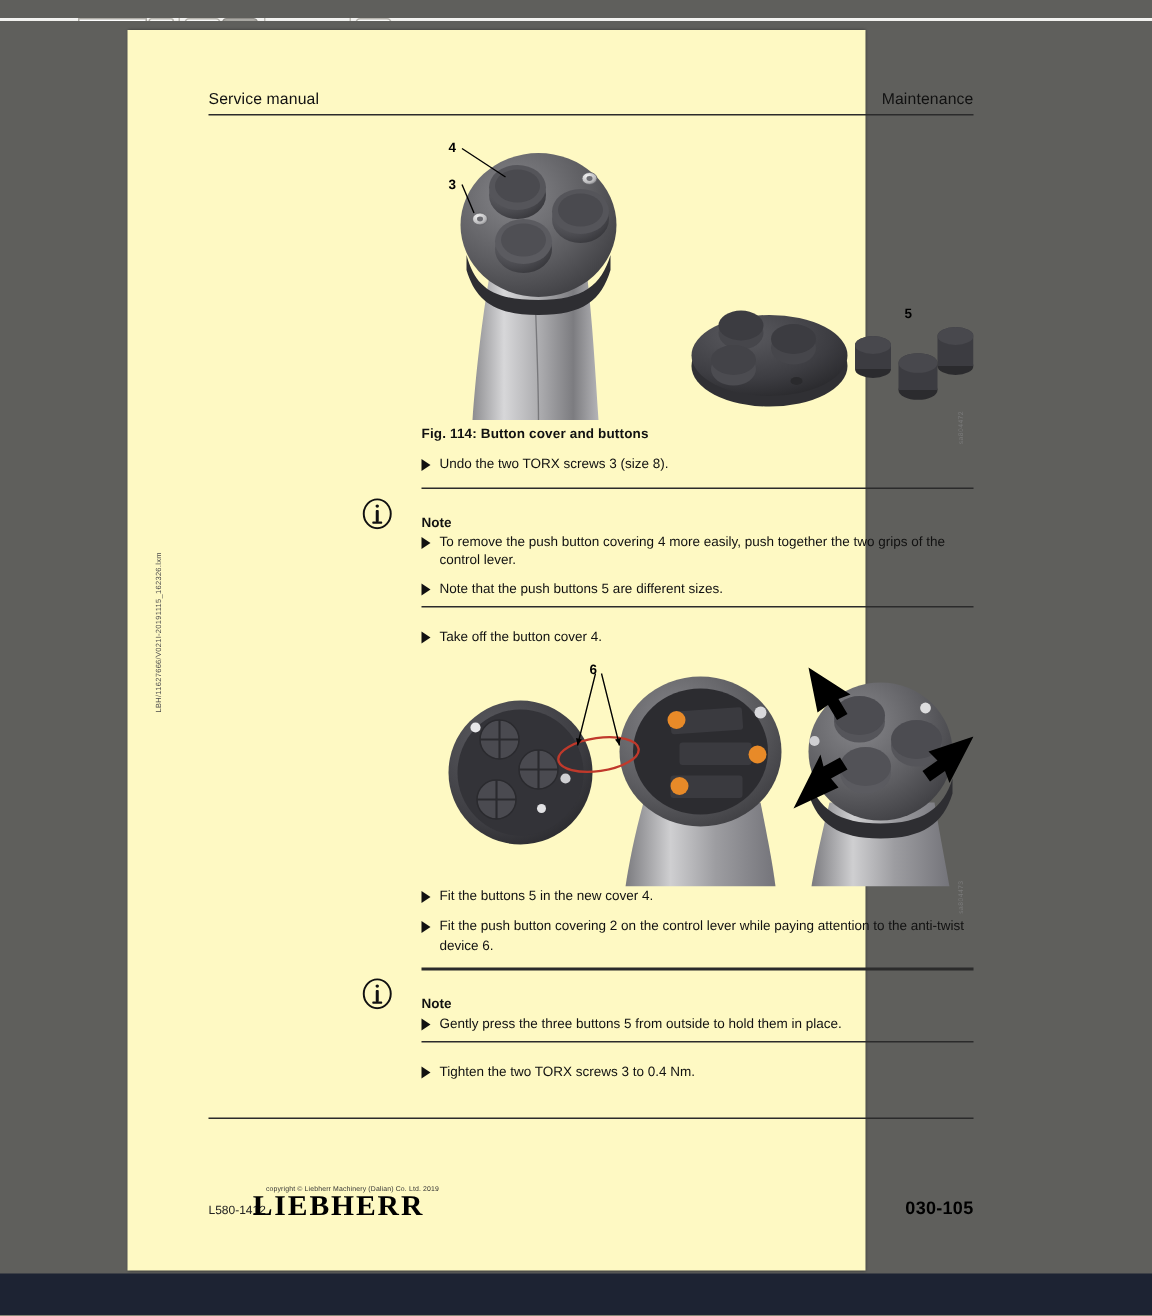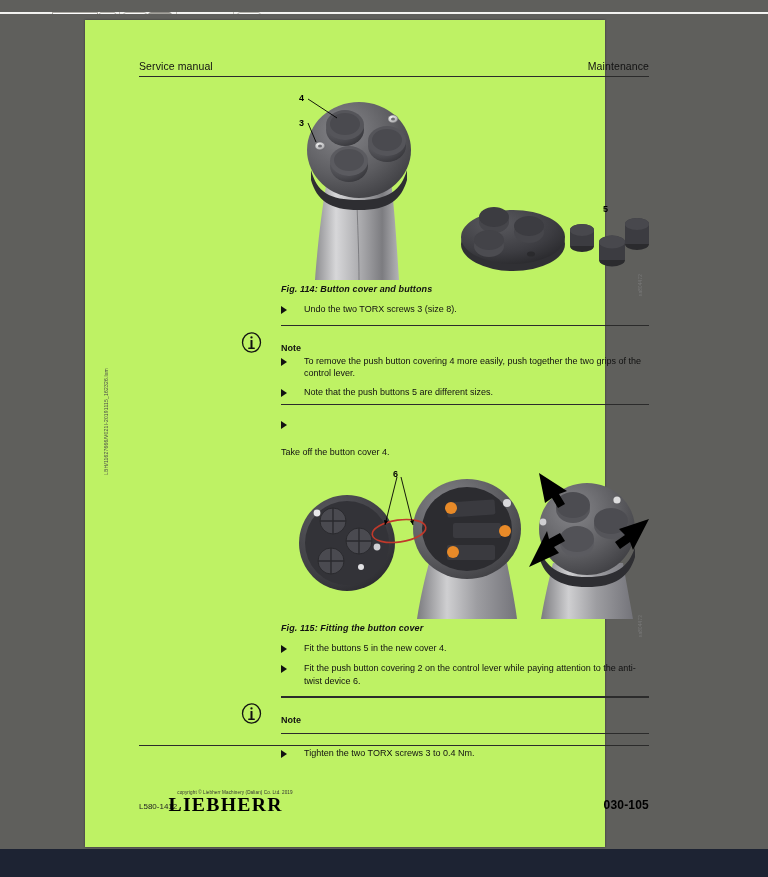--- a/index.html
+++ b/index.html
@@ -55,23 +55,22 @@
     background:#5f5f5c;overflow:hidden;
   }
   .bottombar{
     position:absolute;left:0;top:849px;width:768px;height:28px;
     background:#1d2333;
   }
 
   
   .page{
     position:absolute;left:85px;top:6px;width:492px;height:827px;
-    background:#bef264;
+    background:#fef9c3;
     box-shadow:0 0 2px rgba(0,0,0,.45);
-    padding-left:28px;
   }
 
   .doc{
     position:absolute;left:0;top:0;right:0;bottom:0;
     color:#111;
   }
 
   
   .pg-header{
     position:absolute;left:54px;top:40px;width:510px;
@@ -87,30 +86,30 @@
     position:absolute;left:18px;top:455px;
     transform:rotate(-90deg);transform-origin:left top;
     font-size:5px;color:#4a4a4a;white-space:nowrap;letter-spacing:.2px;
   }
 
   
   .content{position:absolute;left:196px;top:64px;width:368px;}
 
   .figbox{position:relative;width:100%;}
   .figcap{
-    font-size:9px;font-style:italic;font-weight:bold;color:#111;
+    font-size:9px;font-weight:bold;color:#111;
     margin:4px 0 9px 0;letter-spacing:.1px;
   }
   .imgcode{
     position:absolute;font-size:4.5px;color:#7a7a7a;
     transform:rotate(-90deg);transform-origin:right bottom;letter-spacing:.3px;
   }
 
   .step{
-    display:flex;gap:17px;font-size:9px;line-height:12.5px;
+    display:flex;gap:6px;font-size:9px;line-height:12.5px;
     margin:0 0 8px 0;color:#111;
   }
   .step .tri{
     width:0;height:0;flex:none;margin-top:3px;
     border-top:4px solid transparent;border-bottom:4px solid transparent;
     border-left:6px solid #111;
   }
   .step .txt{flex:1;}
 
   
@@ -327,21 +326,21 @@
                 <span class="txt">To remove the push button covering 4 more easily, push together the two grips of the control lever.</span>
               </div>
               <div class="step">
                 <span class="tri"></span>
                 <span class="txt">Note that the push buttons 5 are different sizes.</span>
               </div>
             </div>
             <div class="rule"></div>
           </div>
 
-          <div class="step" style="margin-top:13px;flex-direction:column;">
+          <div class="step" style="margin-top:13px;">
             <span class="tri"></span>
             <span class="txt">Take off the button cover 4.</span>
           </div>
 
           <div class="figbox" style="margin-top:8px;">
             <div class="fig115">
               <svg width="368" height="152" viewBox="0 0 368 152">
                 <defs>
                   <radialGradient id="gIn" cx=".35" cy=".3" r=".85">
                     <stop offset="0" stop-color="#5d5d62"></stop>
@@ -411,21 +410,20 @@
                 </g>
 
                 <g fill="#000">
                   <path d="M258 6 L286 24 L278 27 L284 37 L277 41 L271 31 L264 36 Z"></path>
                   <path d="M368 52 L338 62 L344 68 L334 75 L339 82 L349 75 L352 83 Z"></path>
                   <path d="M252 106 L282 92 L277 86 L288 80 L283 72 L272 78 L270 70 Z" transform="translate(-4,-6)"></path>
                 </g>
               </svg>
               <div class="imgcode" style="right:6px;bottom:4px;">sa804473</div>
             </div>
-            <div class="figcap">Fig. 115: Fitting the button cover</div>
           </div>
 
           <div class="step">
             <span class="tri"></span>
             <span class="txt">Fit the buttons 5 in the new cover 4.</span>
           </div>
           <div class="step">
             <span class="tri"></span>
             <span class="txt">Fit the push button covering 2 on the control lever while paying attention to the anti-twist device 6.</span>
           </div>
@@ -435,20 +433,24 @@
             <div class="infoicon">
               <svg width="21" height="21" viewBox="0 0 21 21">
                 <ellipse cx="10.5" cy="10.5" rx="9" ry="9.6" fill="none" stroke="#111" stroke-width="1.3"></ellipse>
                 <circle cx="10.5" cy="5.4" r="1.15" fill="#111"></circle>
                 <rect x="9.5" y="8" width="2" height="8" rx=".6" fill="#111"></rect>
                 <rect x="7.2" y="15.6" width="6.6" height="1.5" rx=".5" fill="#111"></rect>
               </svg>
             </div>
             <div class="inner">
               <div class="note-title">Note</div>
+              <div class="step">
+                <span class="tri"></span>
+                <span class="txt">Gently press the three buttons 5 from outside to hold them in place.</span>
+              </div>
             </div>
             <div class="rule"></div>
           </div>
 
           <div class="step" style="margin-top:13px;">
             <span class="tri"></span>
             <span class="txt">Tighten the two TORX screws 3 to 0.4 Nm.</span>
           </div>
 
         </div>

